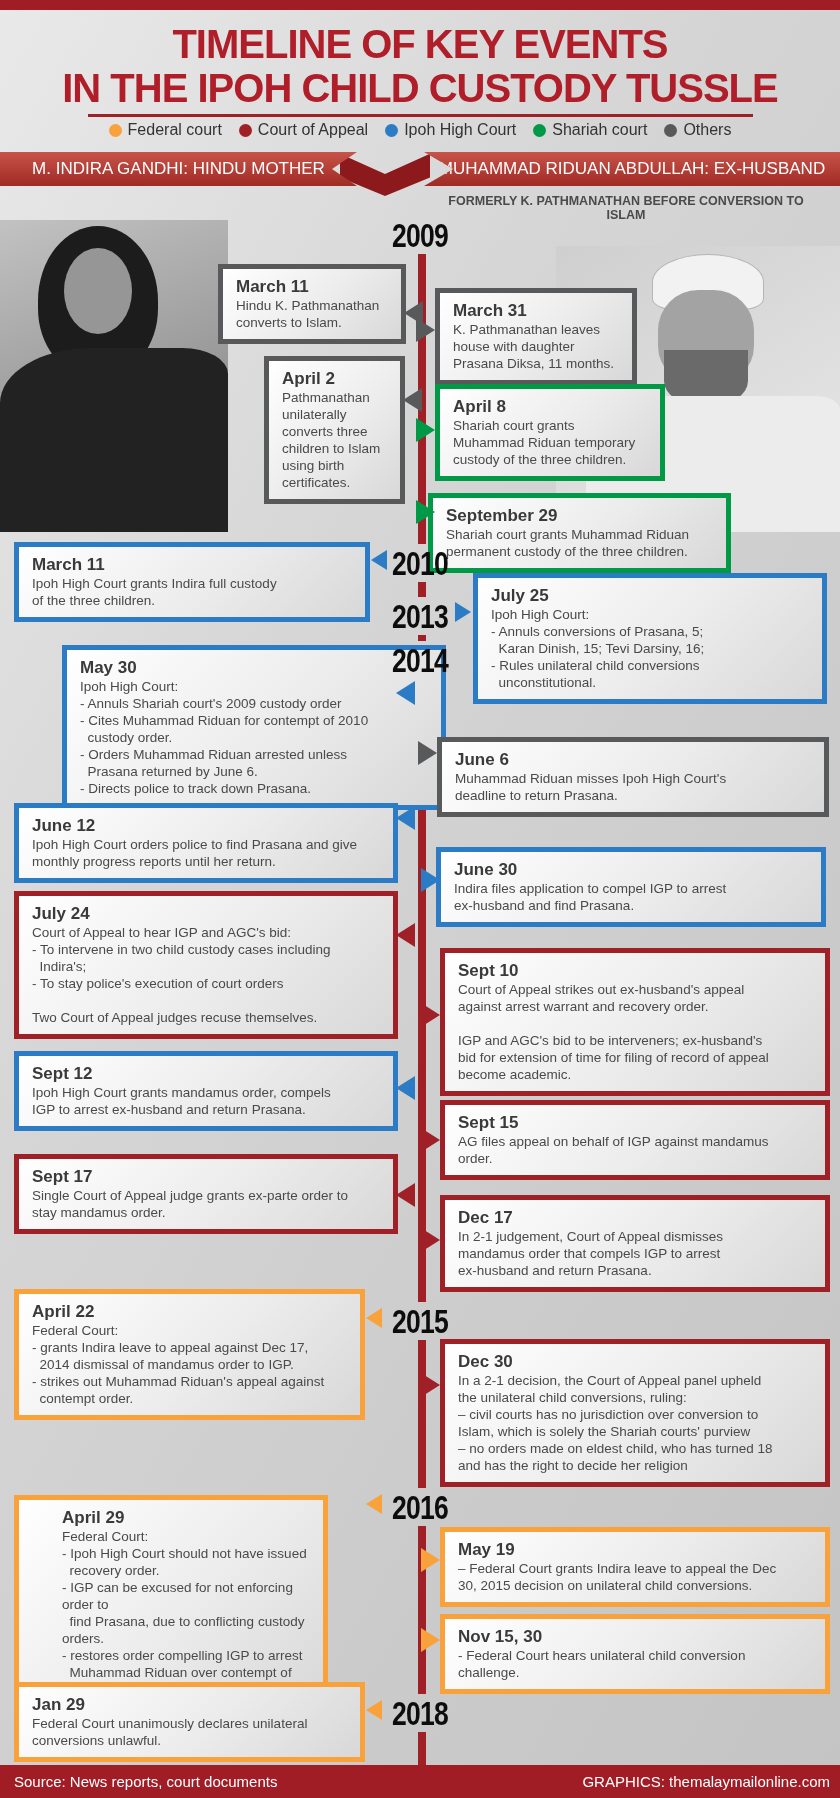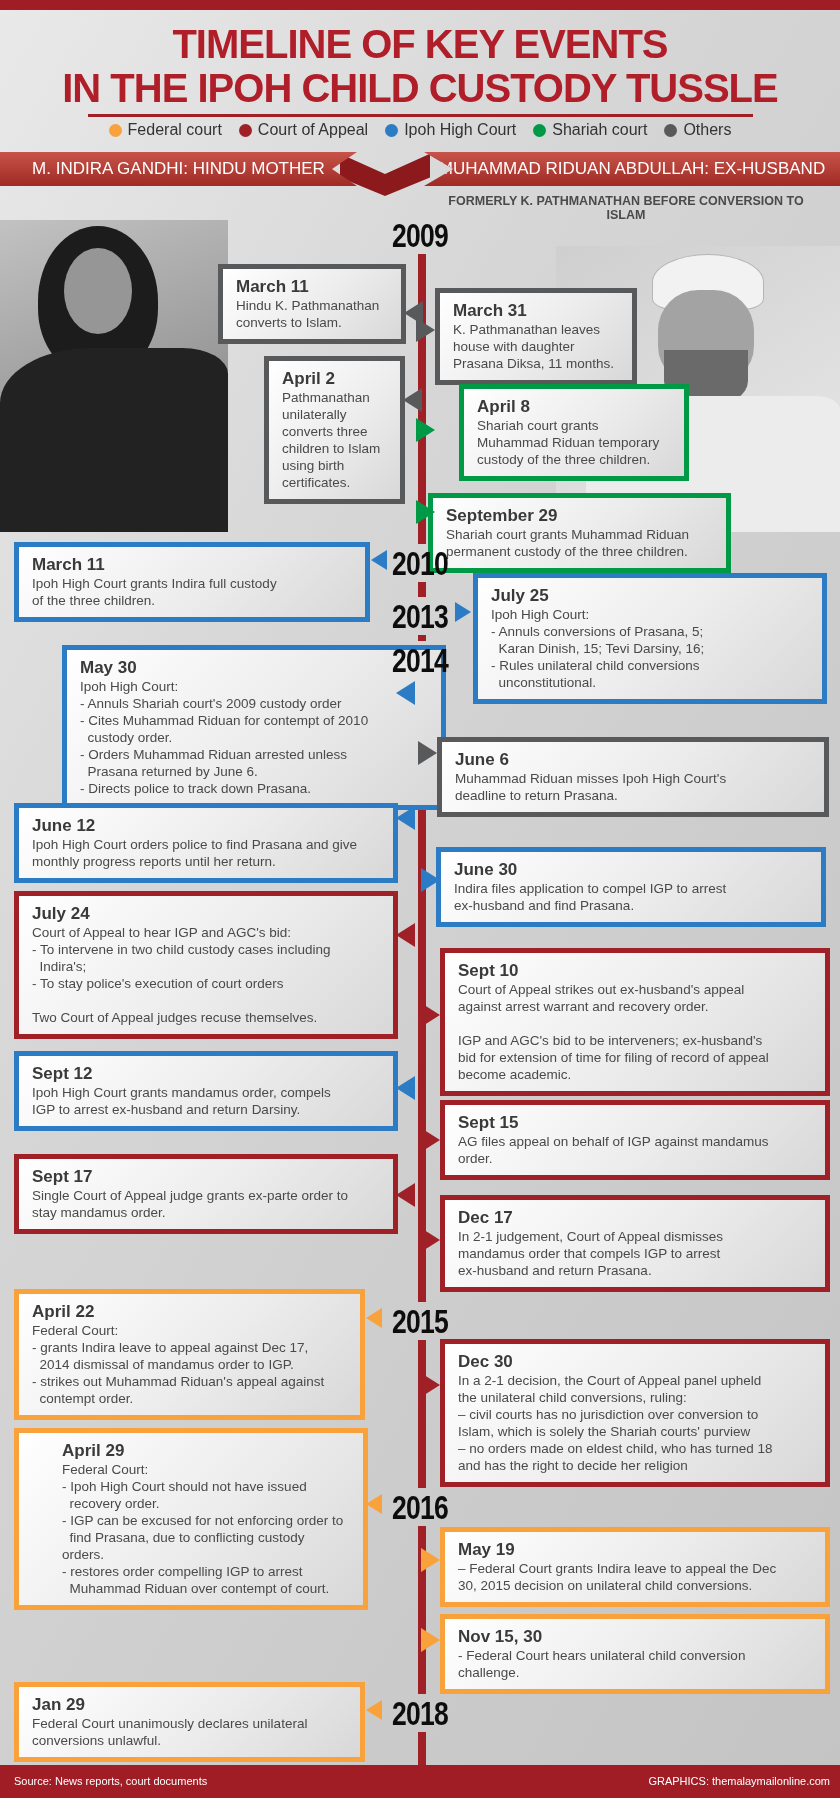--- a/index.html
+++ b/index.html
@@ -34,21 +34,21 @@
   .tri-l{border-top:12px solid transparent;border-bottom:12px solid transparent;border-right:19px solid;}
   .tri-r{border-top:12px solid transparent;border-bottom:12px solid transparent;border-left:19px solid;}
   .ytri-l{border-top:10px solid transparent;border-bottom:10px solid transparent;border-right:16px solid;}
   .ytri-r{border-top:10px solid transparent;border-bottom:10px solid transparent;border-left:16px solid;}
   .tc-gray{border-left-color:#58595B;border-right-color:#58595B}
   .tc-green{border-left-color:#009A47;border-right-color:#009A47}
   .tc-blue{border-left-color:#2B7CC4;border-right-color:#2B7CC4}
   .tc-red{border-left-color:#A02028;border-right-color:#A02028}
   .tc-orange{border-left-color:#F9A13A;border-right-color:#F9A13A}
   .photo{z-index:1;overflow:hidden;}
-  .footer{left:0;top:1765px;width:840px;height:33px;background:#A01D26;z-index:5;color:#fff;font-size:11px;}
+  .footer{left:0;top:1765px;width:840px;height:33px;background:#A01D26;z-index:5;color:#fff;font-size:15px;}
   .footer span{position:absolute;line-height:33px;}
 </style>
 </head>
 <body>
 
 <div id="infographic">
 
   <div class="abs topbar"></div>
 
   <div class="abs title" style="top:22px;">TIMELINE OF KEY EVENTS</div>
@@ -136,21 +136,21 @@
     <div class="edate">April 2</div>
     <div class="ebody">Pathmanathan
 unilaterally
 converts three
 children to Islam
 using birth
 certificates.</div>
   </div>
   <div class="abs tri tri-l tc-gray" style="left:403px;top:388px;"></div>
 
-  <div class="abs ebox c-green" style="left:435px;top:384px;width:230px;margin-left:24px;">
+  <div class="abs ebox c-green" style="left:435px;top:384px;width:230px;">
     <div class="edate">April 8</div>
     <div class="ebody">Shariah court grants
 Muhammad Riduan temporary
 custody of the three children.</div>
   </div>
   <div class="abs tri tri-r tc-green" style="left:416px;top:418px;"></div>
 
   <div class="abs ebox c-green" style="left:428px;top:484px;width:303px;margin-top:9px;">
     <div class="edate">September 29</div>
     <div class="ebody">Shariah court grants Muhammad Riduan
@@ -224,21 +224,21 @@
 
 IGP and AGC's bid to be interveners; ex-husband's
 bid for extension of time for filing of record of appeal
 become academic.</div>
   </div>
   <div class="abs tri tri-r tc-red" style="left:421px;top:1003px;"></div>
 
   <div class="abs ebox c-blue" style="left:14px;top:1051px;width:384px;">
     <div class="edate">Sept 12</div>
     <div class="ebody">Ipoh High Court grants mandamus order, compels
-IGP to arrest ex-husband and return Darsiny.</div>
+IGP to arrest ex-husband and return Prasana.</div>
   </div>
   <div class="abs tri tri-l tc-blue" style="left:396px;top:1076px;"></div>
 
   <div class="abs ebox c-red" style="left:440px;top:1100px;width:390px;">
     <div class="edate">Sept 15</div>
     <div class="ebody">AG files appeal on behalf of IGP against mandamus
 order.</div>
   </div>
   <div class="abs tri tri-r tc-red" style="left:421px;top:1128px;"></div>
 
@@ -270,21 +270,21 @@
     <div class="edate">Dec 30</div>
     <div class="ebody">In a 2-1 decision, the Court of Appeal panel upheld
 the unilateral child conversions, ruling:
 – civil courts has no jurisdiction over conversion to
 Islam, which is solely the Shariah courts' purview
 – no orders made on eldest child, who has turned 18
 and has the right to decide her religion</div>
   </div>
   <div class="abs tri tri-r tc-red" style="left:421px;top:1373px;"></div>
 
-  <div class="abs ebox c-orange" style="left:14px;top:1428px;width:354px;padding-left:43px;">
+  <div class="abs ebox c-orange" style="left:14px;top:1495px;width:314px;padding-left:43px;">
     <div class="edate">April 29</div>
     <div class="ebody">Federal Court:
 - Ipoh High Court should not have issued
   recovery order.
 - IGP can be excused for not enforcing order to
   find Prasana, due to conflicting custody orders.
 - restores order compelling IGP to arrest
   Muhammad Riduan over contempt of court.</div>
   </div>
 

